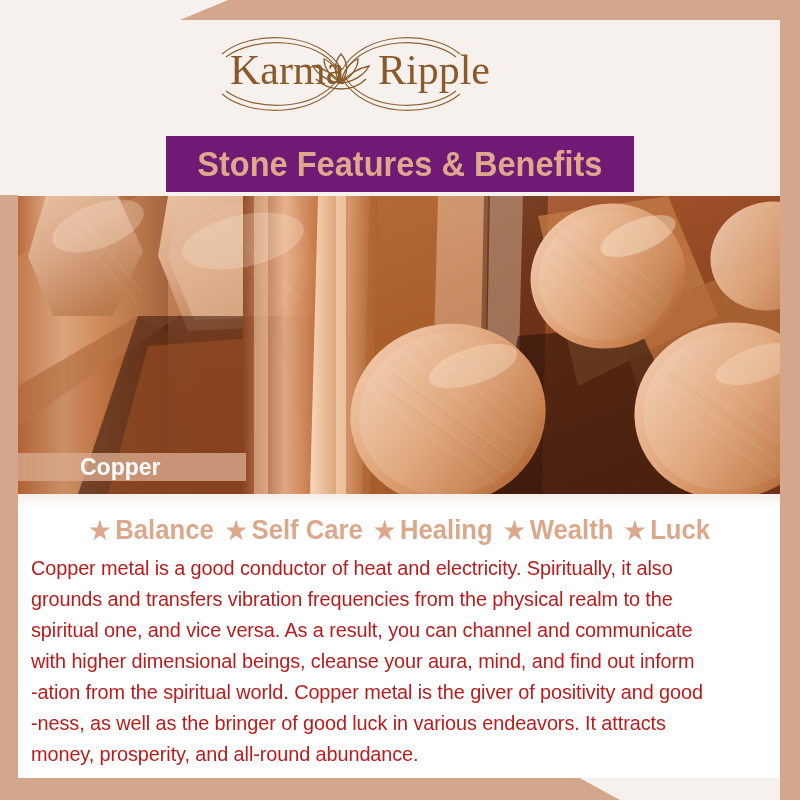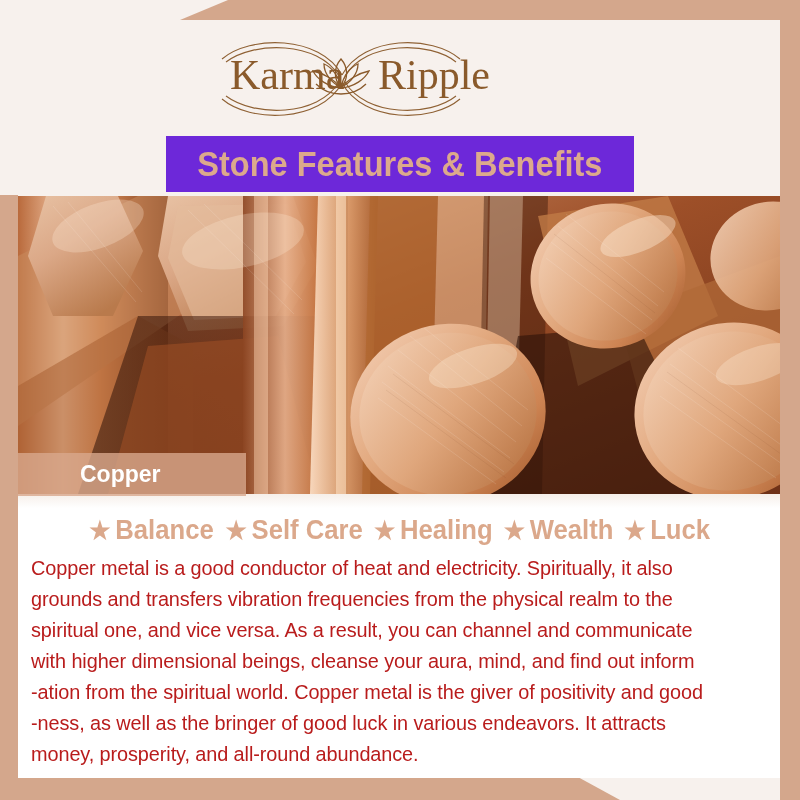--- a/index.html
+++ b/index.html
@@ -64,34 +64,33 @@
   }
 
   
   .logo-block {
     position: absolute;
     top: 24px;
     left: 0;
     width: 680px;
     height: 110px;
     display: flex;
-    align-items: center;
     justify-content: center;
     z-index: 4;
   }
   .logo-svg { display:block; }
 
   
   .title-banner {
     position: absolute;
     top: 136px;
     left: 166px;
     width: 468px;
     height: 56px;
-    background: #6d28d9;
+    background: #701a75;
     display: flex;
     align-items: center;
     justify-content: center;
     z-index: 5;
   }
   .title-text {
     font-family: "Liberation Sans Narrow", "Liberation Sans", sans-serif;
     font-weight: bold;
     font-size: 35px;
     letter-spacing: 0px;
@@ -117,21 +116,21 @@
     width: 100%;
     height: 100%;
   }
 
   
   .caption-bar {
     position: absolute;
     top: 453px;
     left: 18px;
     width: 228px;
-    height: 43px;
+    height: 28px;
     background: rgba(216, 168, 140, 0.80);
     display: flex;
     align-items: center;
     z-index: 6;
   }
   .caption-text {
     color: #ffffff;
     font-family: "Liberation Sans", sans-serif;
     font-weight: bold;
     font-size: 23px;

